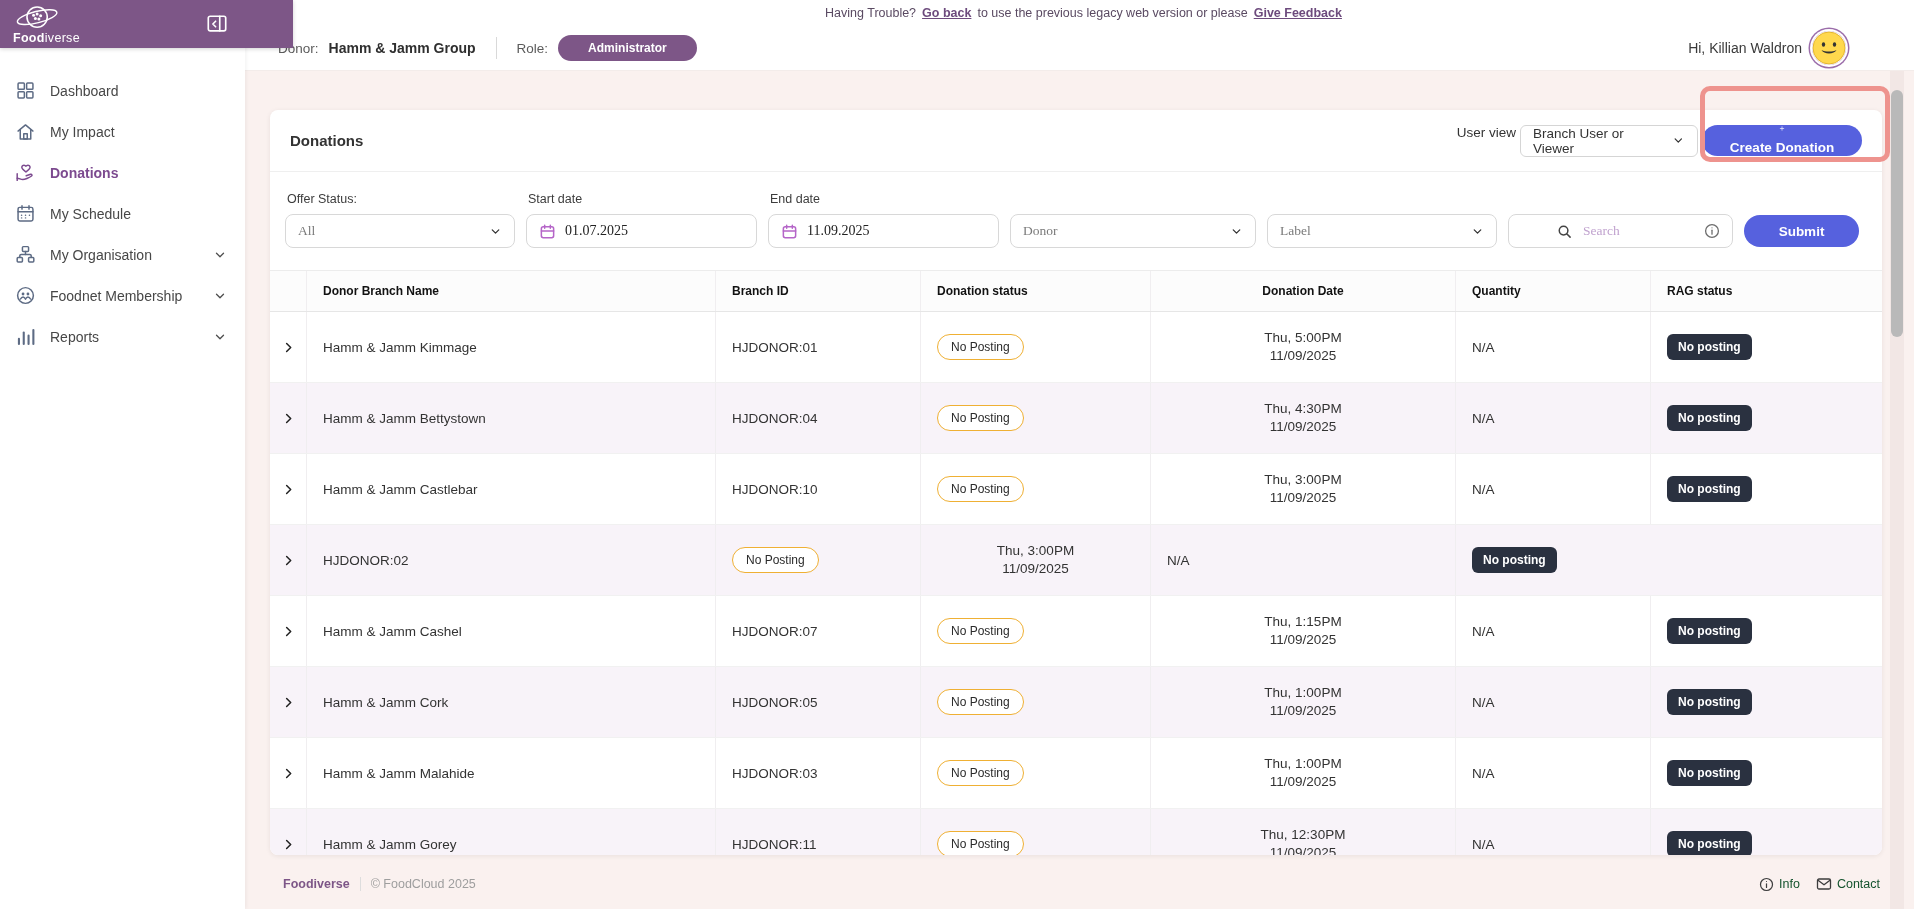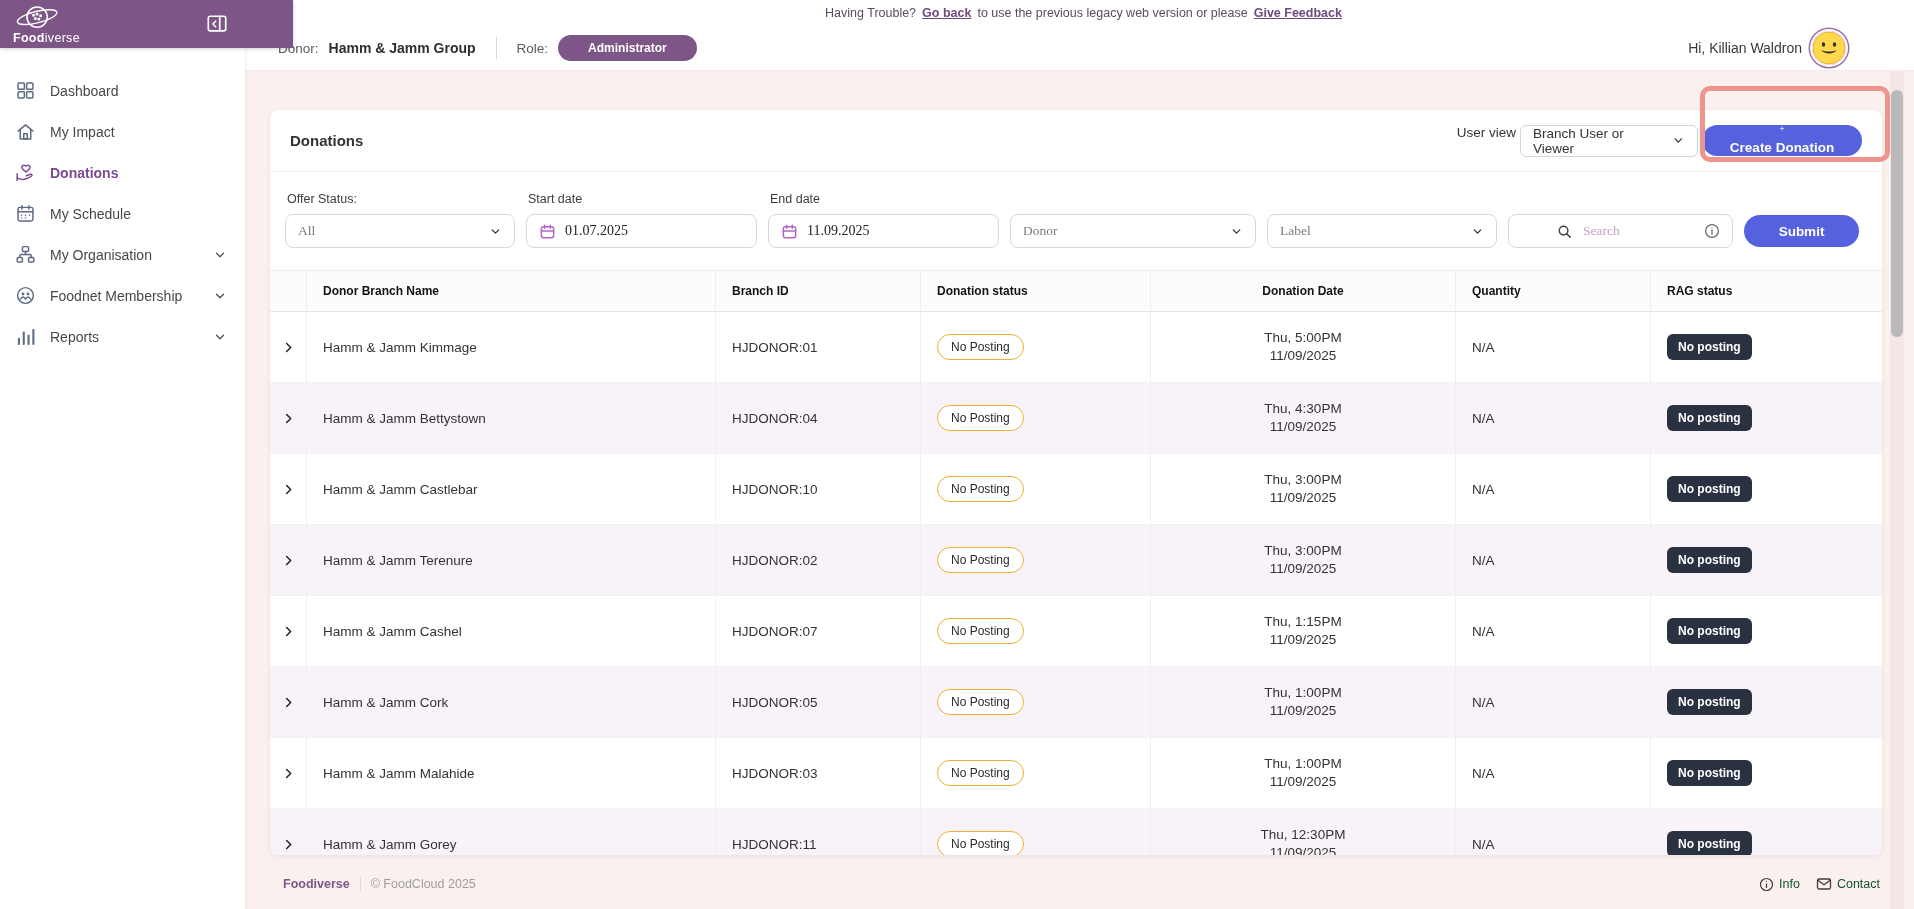--- a/index.html
+++ b/index.html
@@ -402,21 +402,20 @@
             </div>
           </div>
           <div class="trow">
             <div class="cell c-expand">
               <span class="row-expand">
                 <svg viewBox="0 0 24 24" fill="none" stroke="currentColor" stroke-width="2.4" stroke-linecap="round" stroke-linejoin="round">
                   <path d="m9 5.5 6.5 6.5L9 18.5"></path>
                 </svg>
               </span>
             </div>
-            <div class="cell c-name">Hamm &amp; Jamm Terenure</div>
             <div class="cell c-branch">HJDONOR:02</div>
             <div class="cell c-status">
               <span class="pill-status">No Posting</span>
             </div>
             <div class="cell c-date">
               <div>Thu, 3:00PM</div>
               <div>11/09/2025</div>
             </div>
             <div class="cell c-qty">N/A</div>
             <div class="cell c-rag">

